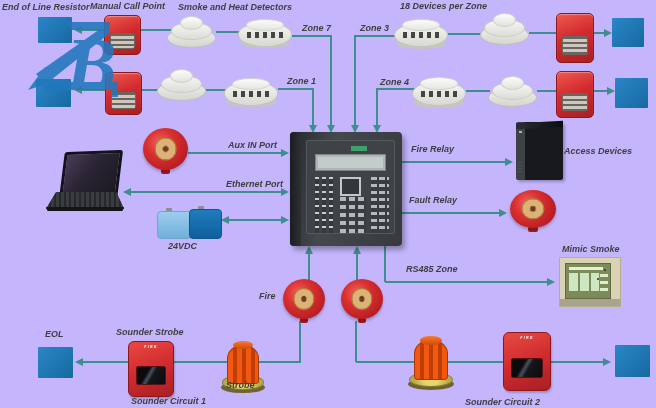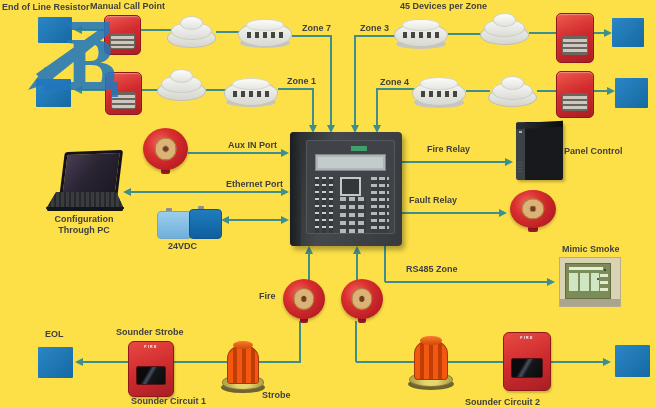--- a/index.html
+++ b/index.html
@@ -1,17 +1,17 @@
 <!DOCTYPE html>
 <html><head>
 <meta charset="utf-8">
 <style>
   html,body{margin:0;padding:0;background:#fff;}
-  #stage{position:relative;width:656px;height:408px;background:#fde047;overflow:hidden;
-         font-family:"Liberation Sans",sans-serif;color:#3f3f3f;}
+  #stage{position:relative;width:656px;height:408px;background:#c4b5fd;overflow:hidden;
+         font-family:"Liberation Sans",sans-serif;color:#3f3f3f;font-style:italic;}
   .lbl{position:absolute;font-size:9px;font-weight:bold;color:#3f3f3f;white-space:nowrap;z-index:6;}
   .hl{position:absolute;height:2px;background:#3f8e8e;z-index:1;}
   .vl{position:absolute;width:2px;background:#3f8e8e;z-index:1;}
   .ar{position:absolute;width:0;height:0;z-index:2;}
   .ar-r{border-top:4px solid transparent;border-bottom:4px solid transparent;border-left:8px solid #3f8e8e;}
   .ar-l{border-top:4px solid transparent;border-bottom:4px solid transparent;border-right:8px solid #3f8e8e;}
   .ar-d{border-left:4px solid transparent;border-right:4px solid transparent;border-top:8px solid #3f8e8e;}
   .ar-u{border-left:4px solid transparent;border-right:4px solid transparent;border-bottom:8px solid #3f8e8e;}
   .bsq{position:absolute;background:linear-gradient(135deg,#2b86c8,#15699f);border-radius:1px;z-index:3;}
   
@@ -324,42 +324,39 @@
       <div class="mm-sb" style="left:34px;top:17px;"></div>
       <div class="mm-sb" style="left:34px;top:24px;"></div>
       <div class="mm-dot" style="left:38px;top:5px;"></div>
       <div class="mm-dot" style="left:31px;top:14px;"></div>
     </div>
     <div class="mm-base"></div>
   </div>
 
   <div class="lbl" style="left:2px;top:2px;">End of Line Resistor</div>
   <div class="lbl" style="left:90px;top:1px;">Manual Call Point</div>
-  <div class="lbl" style="left:400px;top:1px;">45 Devices per Zone</div>
+  <div class="lbl" style="left:178px;top:2px;">Smoke and Heat Detectors</div>
+  <div class="lbl" style="left:400px;top:1px;">18 Devices per Zone</div>
   <div class="lbl" style="left:302px;top:23px;">Zone 7</div>
   <div class="lbl" style="left:287px;top:76px;">Zone 1</div>
   <div class="lbl" style="left:360px;top:23px;">Zone 3</div>
   <div class="lbl" style="left:380px;top:77px;">Zone 4</div>
   <div class="lbl" style="left:228px;top:140px;">Aux IN Port</div>
   <div class="lbl" style="left:226px;top:179px;">Ethernet Port</div>
   <div class="lbl" style="left:168px;top:241px;">24VDC</div>
-  <div class="lbl" style="left:48px;top:214px;width:72px;text-align:center;line-height:11px;">
-    <span>Configuration</span><br>
-    <span>Through PC</span>
-  </div>
-  <div class="lbl" style="left:411px;top:144px;margin-left:16px;">Fire Relay</div>
+  <div class="lbl" style="left:411px;top:144px;">Fire Relay</div>
   <div class="lbl" style="left:409px;top:195px;">Fault Relay</div>
-  <div class="lbl" style="left:564px;top:146px;">Panel Control</div>
+  <div class="lbl" style="left:564px;top:146px;">Access Devices</div>
   <div class="lbl" style="left:562px;top:244px;">Mimic Smoke</div>
   <div class="lbl" style="left:406px;top:264px;">RS485 Zone</div>
   <div class="lbl" style="left:259px;top:291px;">Fire</div>
   <div class="lbl" style="left:45px;top:329px;">EOL</div>
   <div class="lbl" style="left:116px;top:327px;">Sounder Strobe</div>
   <div class="lbl" style="left:131px;top:396px;">Sounder Circuit 1</div>
-  <div class="lbl" style="left:226px;top:390px;margin-left:36px;">Strobe</div>
+  <div class="lbl" style="left:226px;top:380px;">Strobe</div>
   <div class="lbl" style="left:465px;top:397px;">Sounder Circuit 2</div>
 
   <svg class="wm" viewBox="0 0 92 84" xmlns="http://www.w3.org/2000/svg">
     <g fill="#2277bd">
       <polygon points="36,2 82,2 82,10 44,10"></polygon>
       <polygon points="82,2 82,13 18,64 8,54"></polygon>
       <polygon points="0,70 17,47 27,61"></polygon>
       <polygon points="16,62 90,62 90,70 16,70"></polygon>
       <rect x="84" y="62" width="6" height="15"></rect>
       <text x="38" y="70" font-family="Liberation Serif, serif" font-size="76" font-weight="bold">B</text>

